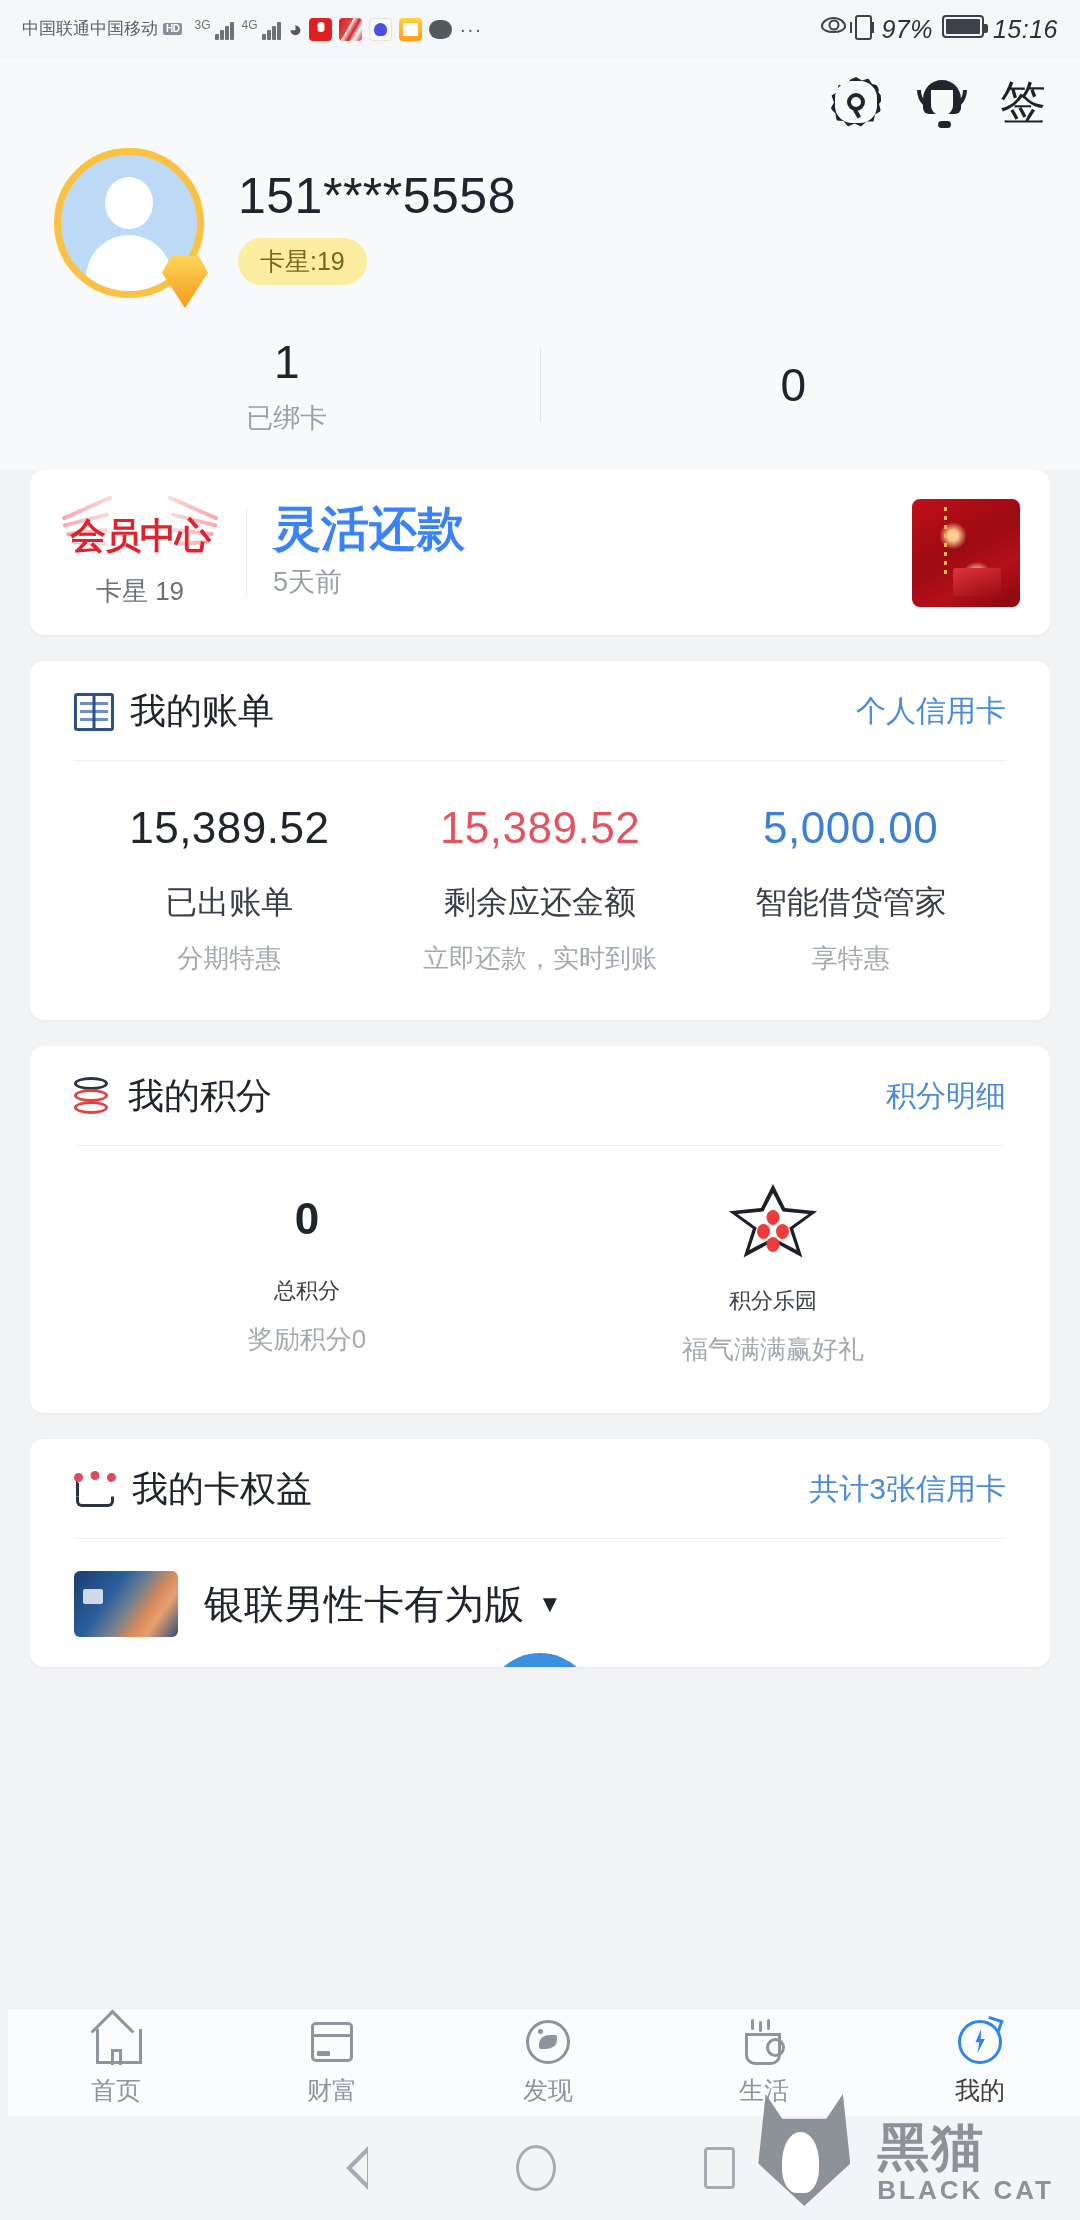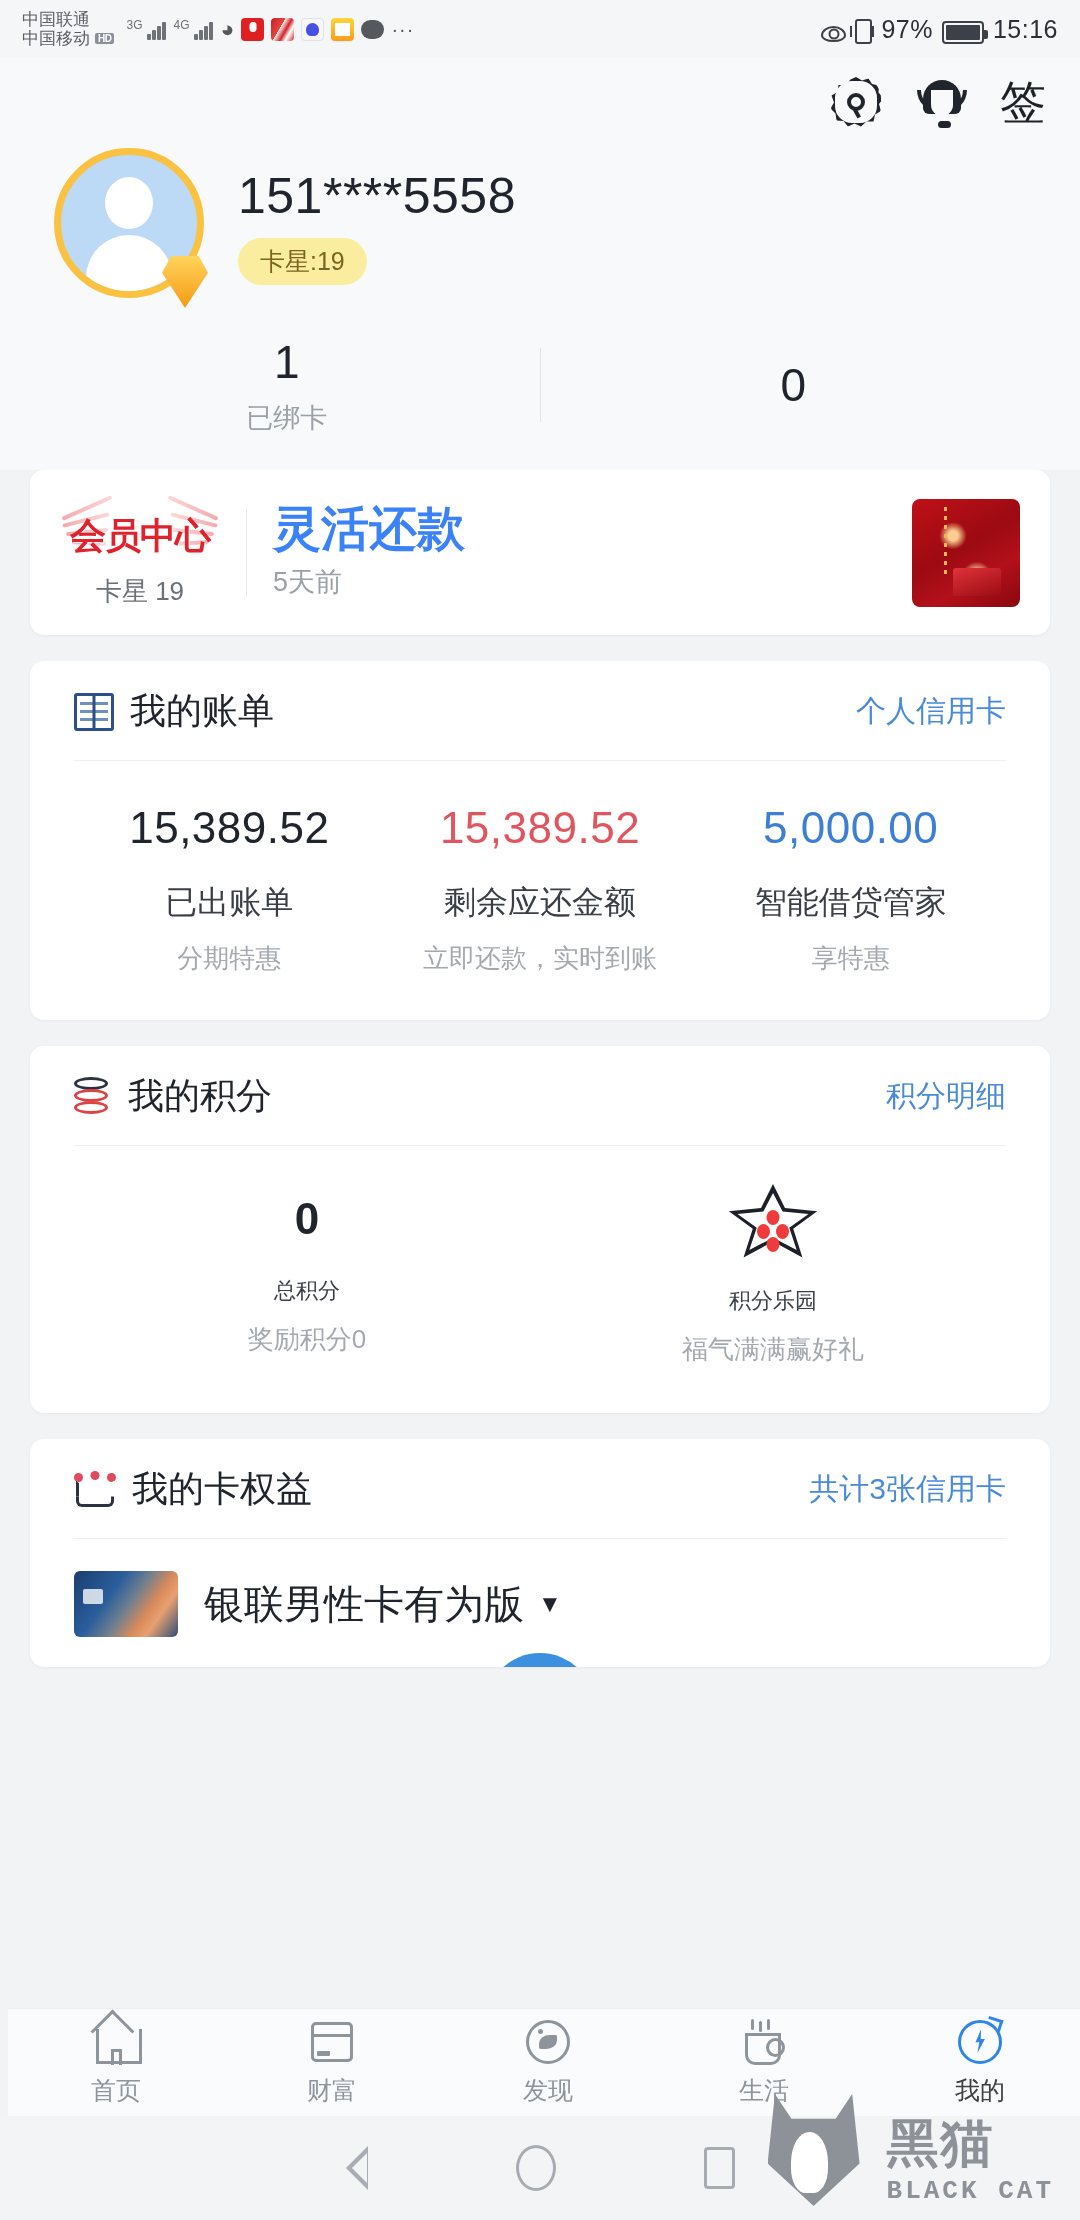--- a/index.html
+++ b/index.html
@@ -12,21 +12,21 @@
   }
 
   
   .statusbar{
     height:58px; width:100%;
     display:flex; align-items:center;
     padding:0 22px;
     background:#f5f6f7;
     position:relative;
   }
-  .carriers{ display:flex; flex-direction:column; justify-content:center; line-height:1.12; }
+  .carriers{ display:flex; justify-content:center; line-height:1.12; }
   .carrier-line{ display:flex; align-items:center; gap:5px; font-size:17px; color:#5b5f66; white-space:nowrap;}
   .hd-badge{
     font-size:10px; color:#fff; background:#8a9099;
     border-radius:2px; padding:0px 3px; font-weight:bold; letter-spacing:-.5px;
   }
   .sb-mid{ display:flex; align-items:center; gap:7px; margin-left:12px; }
   .sig{ display:flex; align-items:flex-end; gap:1px; height:22px;}
   .sig i{ display:block; width:4px; background:#6d7278; border-radius:1px;}
   .sig i:nth-child(1){height:6px}.sig i:nth-child(2){height:10px}
   .sig i:nth-child(3){height:14px}.sig i:nth-child(4){height:18px}
@@ -38,21 +38,21 @@
   .ic-news{background:linear-gradient(120deg,#c4202a 0%,#e8453c 40%,#f7f2ee 41%,#d2232b 60%,#ffffff 75%,#cf2027 100%);}
   .ic-baidu{background:#f7f7f7;position:relative;border:1px solid #e2e2e2}
   .ic-baidu:after{content:"";position:absolute;inset:4px;background:#2932e1;
     border-radius:50% 50% 40% 40%;opacity:.85}
   .ic-mail{background:linear-gradient(180deg,#ffd53a,#ff9b18);position:relative}
   .ic-mail:after{content:"";position:absolute;inset:5px 4px;background:#fff;}
   .chatbubble{width:23px;height:19px;background:#55585c;border-radius:10px;position:relative;}
   .chatbubble:after{content:"";position:absolute;left:3px;bottom:-5px;border:5px solid transparent;
     border-top-color:#55585c;border-right:0;}
   .dots{color:#55585c;font-size:20px;letter-spacing:1px;line-height:10px;}
-  .sb-right{ margin-left:auto; display:flex; align-items:flex-end; gap:9px; }
+  .sb-right{ margin-left:auto; display:flex; align-items:flex-start; gap:9px;font-style:italic; }
   .eyeicon{width:25px;height:20px;position:relative;}
   .eyeicon:before{content:"";position:absolute;inset:2px 0;border:2.6px solid #3c4048;
     border-radius:50% 50% 50% 50%/60% 60% 40% 40%;}
   .eyeicon:after{content:"";position:absolute;left:50%;top:50%;transform:translate(-50%,-50%);
     width:7px;height:7px;border-radius:50%;border:2.4px solid #3c4048;}
   .vibicon{width:17px;height:25px;border:2.6px solid #3c4048;border-radius:3px;position:relative}
   .vibicon:before,.vibicon:after{content:"";position:absolute;top:5px;width:3px;height:11px;
     border-left:2.4px solid #3c4048;}
   .vibicon:before{left:-7px}.vibicon:after{right:-7px}
   .batt{width:42px;height:23px;border:2.6px solid #3c4048;border-radius:4px;position:relative;padding:2px;}
@@ -231,21 +231,21 @@
 
   
   .androidnav{ position:absolute; left:0; bottom:0; width:100%; height:104px;
     background:#f3f4f6; display:flex; align-items:center; justify-content:center; gap:148px;}
   .nv-back{width:0;height:0;border:22px solid transparent;border-right-color:#a7acb2;
     border-left:0;position:relative;}
   .nv-back:after{content:"";position:absolute;left:6px;top:-15px;border:15px solid transparent;
     border-right-color:#f3f4f6;border-left:0;}
   .nv-home{width:40px;height:46px;border:3px solid #a7acb2;border-radius:50%;}
   .nv-rec{width:31px;height:42px;border:3px solid #a7acb2;border-radius:4px;}
-  .watermark{ position:absolute; right:26px; bottom:14px; display:flex; align-items:flex-end; gap:27px;font-family:Liberation Mono, monospace;}
+  .watermark{ position:absolute; right:26px; bottom:14px; display:flex; align-items:flex-end; gap:27px;}
   .wm-cat{ width:92px;height:112px; background:#8d9298;
     clip-path:polygon(8% 0,26% 22%,74% 22%,92% 0,100% 62%,50% 100%,0 62%); position:relative;}
   .wm-cat:after{content:"";position:absolute;left:26%;top:34%;width:40%;height:54%;background:#fff;
     border-radius:50% 50% 40% 40%;}
   .wm-txts{ display:flex; flex-direction:column; align-items:flex-start; }
   .wm-cn{ font-size:52px; color:#8d9298; font-weight:bold; letter-spacing:2px; line-height:56px;}
   .wm-en{ font-size:26px; color:#8d9298; font-weight:bold; letter-spacing:3px;}
 </style>
 </head>
 <body>

